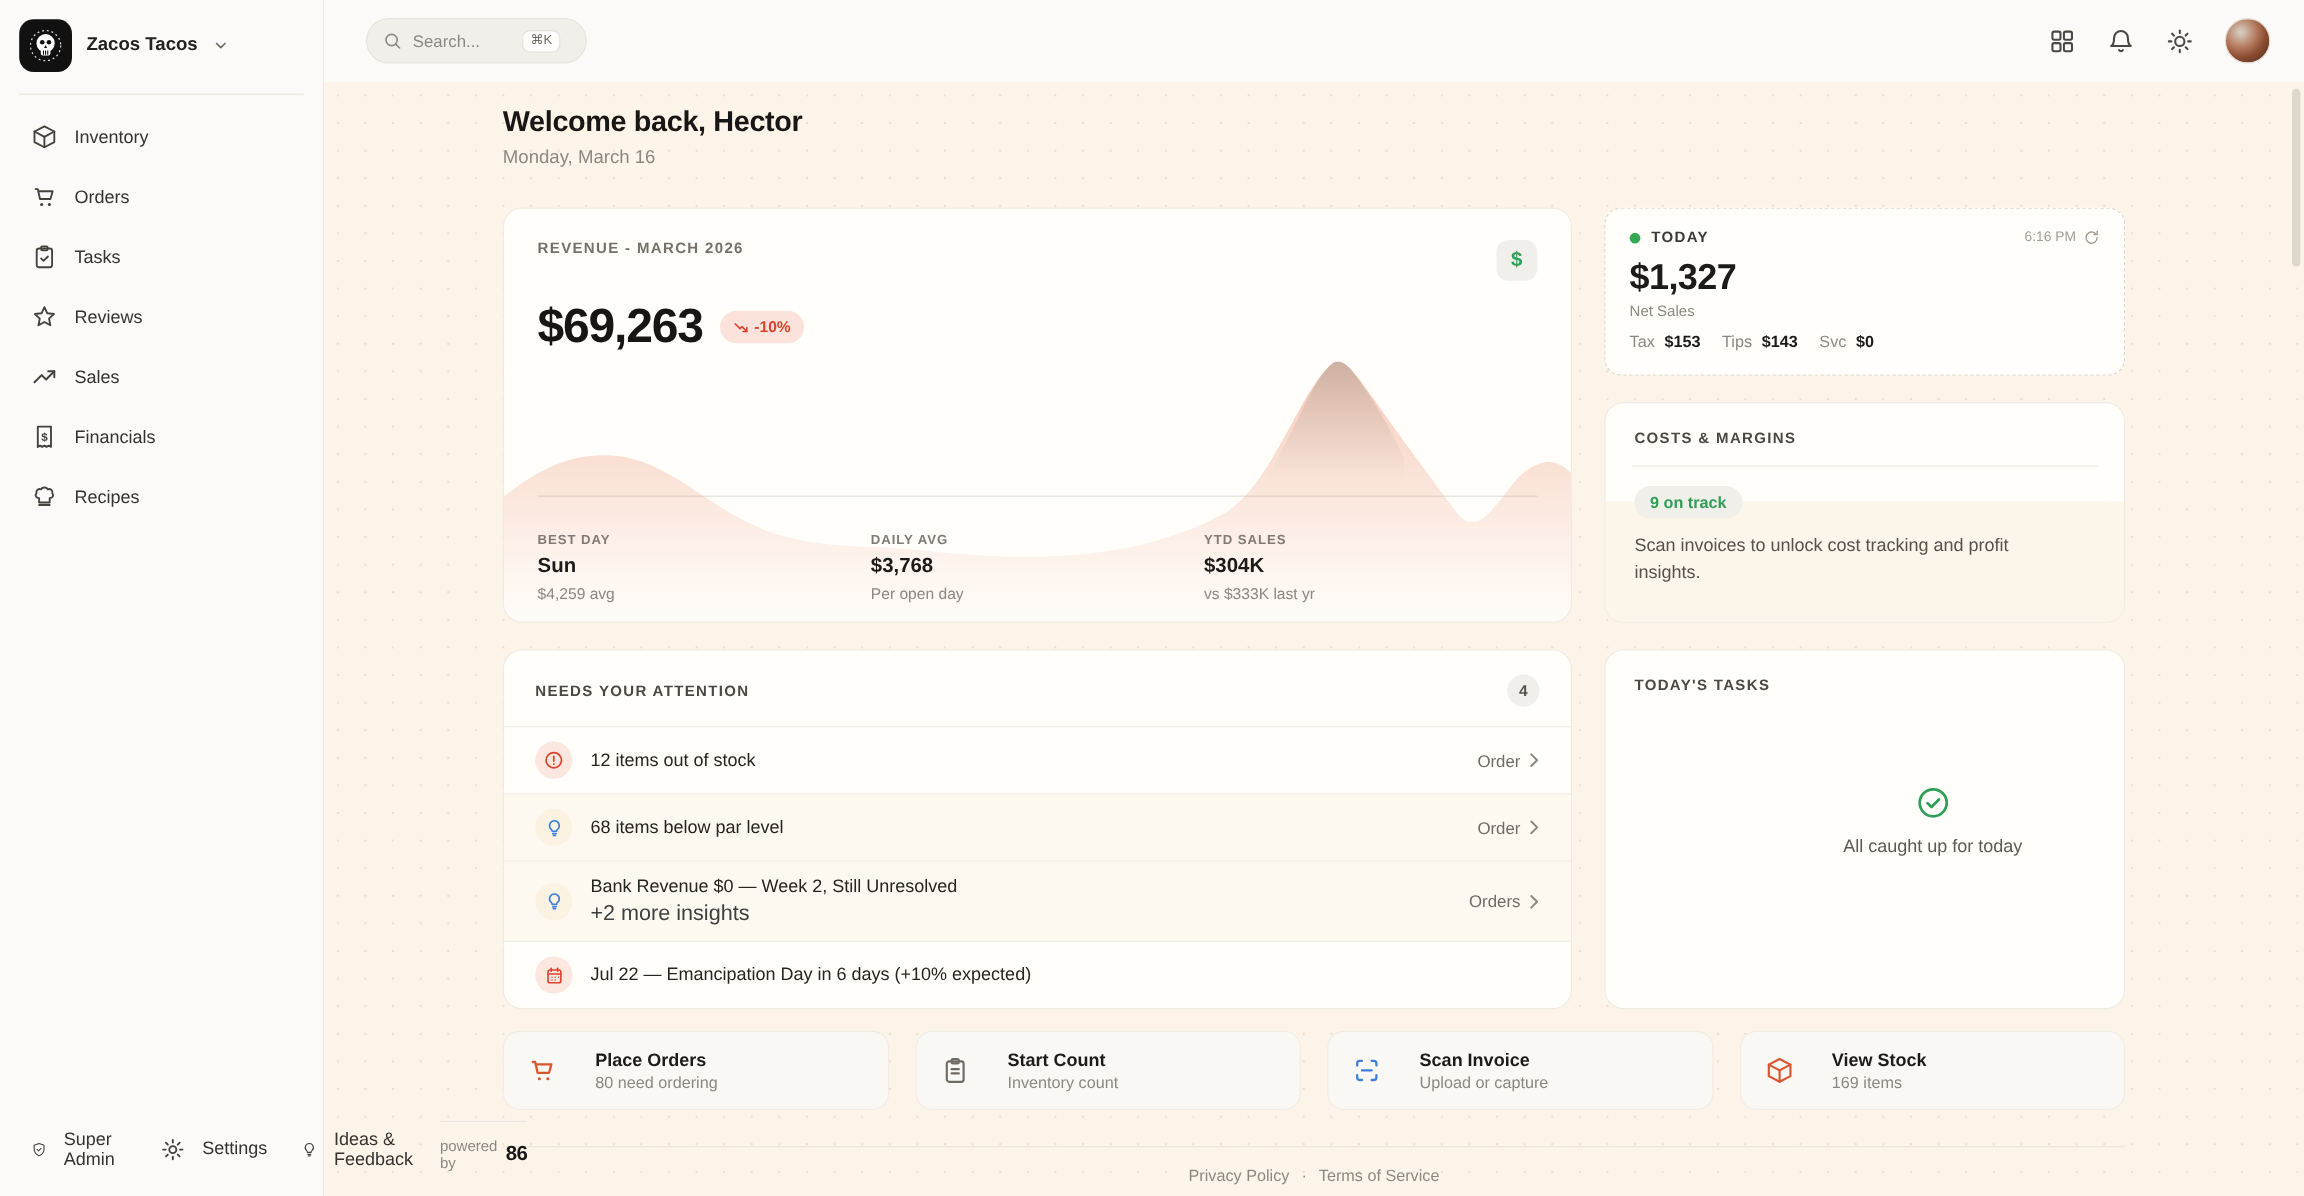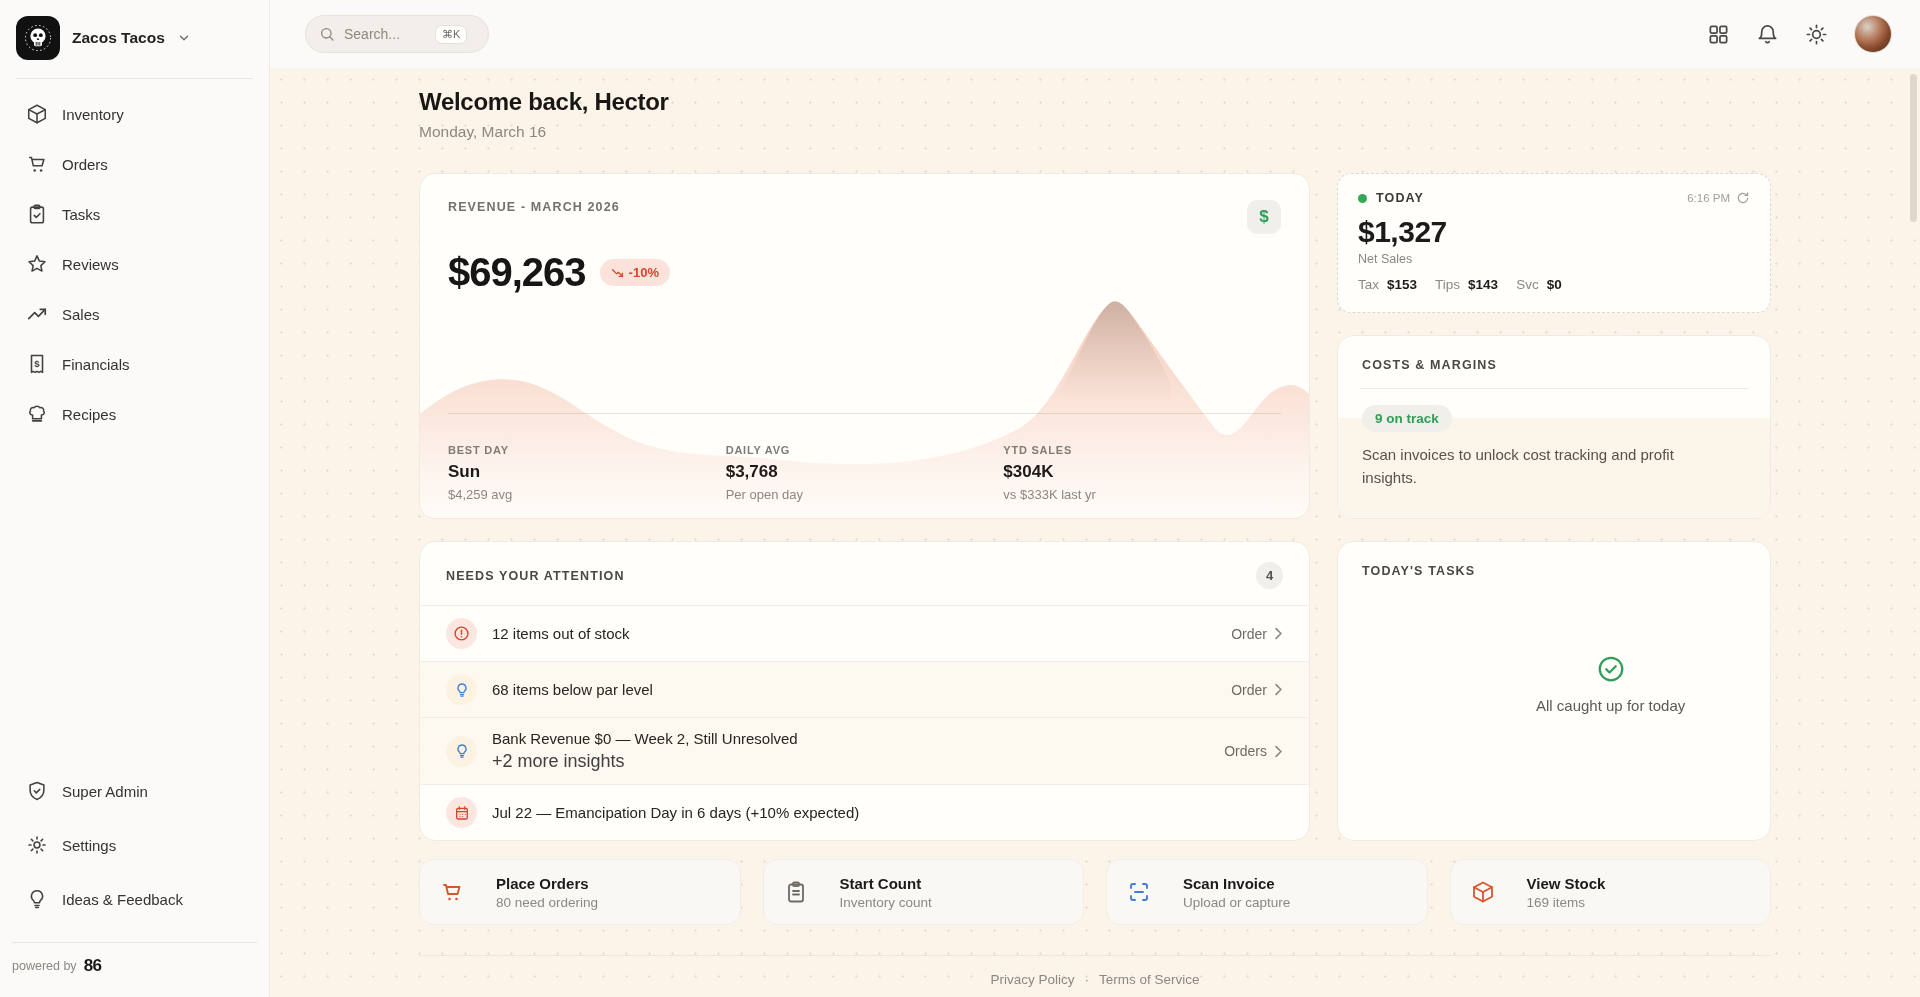--- a/index.html
+++ b/index.html
@@ -16,21 +16,21 @@
   .brand-row { display:flex; align-items:center; gap:12px; padding:16px 16px 14px 16px; cursor:pointer; }
   .logo { width:44px; height:44px; border-radius:12px; background:#111; position:relative; flex:0 0 auto; display:flex; align-items:center; justify-content:center; }
   .brand-name { font-size:15.5px; font-weight:700; color:#23221f; }
   .side-divider { height:1px; background:#e9e6df; margin:4px 16px 14px 16px; }
   .nav { padding:0 12px; display:flex; flex-direction:column; gap:8px; }
   .nav-item { display:flex; align-items:center; gap:14px; padding:10px 14px; border-radius:10px; font-size:15px; font-weight:500; color:#34332f; cursor:pointer; }
   .nav-item svg { color:#44423d; }
   .nav-item.active { background:#fbe9dc; color:#d9552e; }
   .nav-item.active svg { color:#d9552e; }
   .side-spacer { flex:1; }
-  .side-bottom { padding:0 12px 6px 12px; display:flex; flex-direction:column; gap:12px; }
+  .side-bottom { padding:0 12px 6px 12px; display:flex; gap:0; }
   .powered { border-top:1px solid #e9e6df; margin-top:10px; padding:13px 0 15px 0; display:flex; align-items:center; justify-content:flex-start; gap:7px; font-size:12.5px; color:#8c8880; }
   .powered b { font-size:17px; font-weight:800; color:#191817; letter-spacing:-0.5px; }
 
   
   .search-pill { display:flex; align-items:center; gap:9px; width:184px; height:38px; background:#f2efeb; border:1px solid #e7e3db; border-radius:999px; padding:0 7px 0 13px; color:#8c8880; cursor:text; }
   .search-pill input { border:none; outline:none; background:transparent; font-size:14px; color:#55524c; width:82px; font-family:inherit; }
   .search-pill input::placeholder { color:#8c8880; }
   .kbd { background:#fffefd; border:1px solid #e5e1d9; border-radius:7px; font-size:11px; color:#6f6b64; padding:3px 6px; line-height:1; }
   .top-actions { margin-left:auto; display:flex; align-items:center; gap:26px; }
   .icon-btn { background:none; border:none; cursor:pointer; color:#4a4843; display:flex; align-items:center; }

